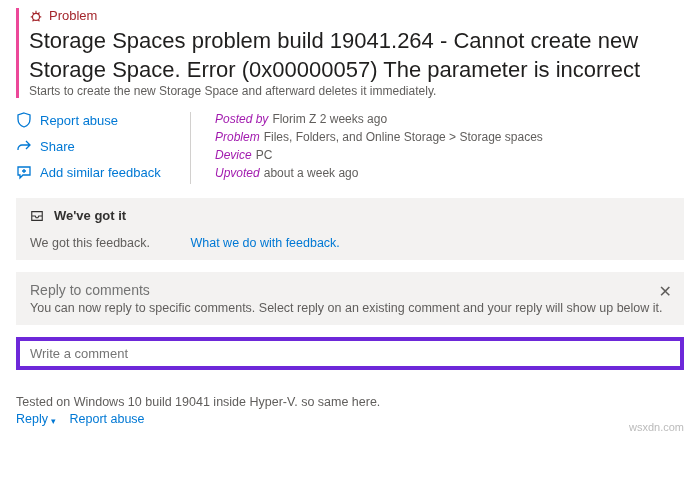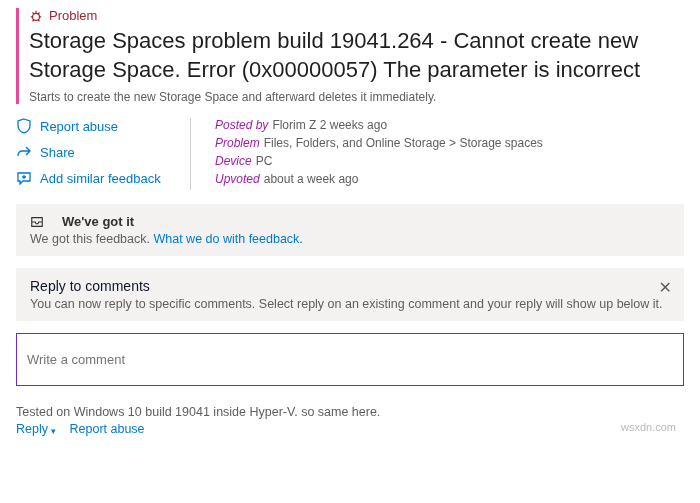--- a/index.html
+++ b/index.html
@@ -7,47 +7,47 @@
       font-family: "Segoe UI", -apple-system, sans-serif;
       font-size: 13px;
       color: #323130;
       background: #fff;
       width: 700px;
       padding: 8px 16px;
     }
     .header { border-left: 3px solid #ec4899; padding-left: 10px; margin-bottom: 14px; }
     .problem-tag { display: flex; align-items: center; gap: 6px; color: #a4262c; font-size: 13px; margin-bottom: 4px; }
     .bug-icon { width: 14px; height: 14px; }
-    h1 { font-size: 22px; font-weight: 400; line-height: 1.3; color: #201f1e; margin-bottom: 6px; }
+    h1 { font-size: 22px; font-weight: 400; line-height: 1.3; color: #201f1e; }
     .subtitle { font-size: 12px; color: #605e5c; }
     .meta-row { display: flex; gap: 24px; margin-bottom: 14px; }
     .actions { display: flex; flex-direction: column; gap: 10px; min-width: 150px; }
     .action-link { display: flex; align-items: center; gap: 8px; color: #0078d4; font-size: 13px; cursor: pointer; }
     .action-link svg { width: 16px; height: 16px; flex-shrink: 0; }
     .divider-v { width: 1px; background: #d2d0ce; }
     .meta-details { font-size: 12px; color: #605e5c; }
     .meta-line { margin-bottom: 4px; }
     .meta-label { color: #a21caf; margin-right: 4px; font-style: italic; }
     .comments-count { font-weight: 600; color: #323130; margin-top: 6px; }
     .info-box { background: #f3f2f1; padding: 10px 14px; margin-bottom: 12px; position: relative; }
-    .info-title { display: flex; align-items: center; gap: 18px; font-weight: 600; font-size: 13px; color: #323130; margin-bottom: 3px; }
+    .info-title { display: flex; align-items: center; gap: 10px; font-weight: 600; font-size: 13px; color: #323130; margin-bottom: 13px; }
     .info-title svg { width: 14px; height: 14px; }
     .info-text { font-size: 12.5px; color: #605e5c; }
-    .info-text .link { color: #0078d4; cursor: pointer; }
+    .info-text .link { color: #0078d4; cursor: pointer; margin-left: 37px; }
     .close-x { position: absolute; top: 10px; right: 12px; cursor: pointer; font-size: 16px; color: #605e5c; }
-    .reply-title { font-weight: 400; font-size: 14px; color: #0f172a; margin-bottom: 3px; }
-    .comment-input { width: 100%; border: 1px solid #6d28d9; padding: 18px 10px; font-size: 13px; color: #000000; font-family: inherit; margin-bottom: 10px; }
+    .reply-title { font-weight: 400; font-size: 14px; color: #737373; margin-bottom: 3px; }
+    .comment-input { width: 100%; border: 4px solid #6d28d9; padding: 5px 10px; font-size: 13px; color: #000000; font-family: inherit; margin-bottom: 10px; }
     .comment-block { font-size: 12.5px; color: #323130; }
     .comment-author { font-weight: 400; color: #323130; }
     .comment-time { color: #a19f9d; font-size: 11.5px; margin-left: 4px; }
-    .comment-body { margin: 9px 0 3px; color: #605e5c; }
+    .comment-body { margin: 15px 0 3px; color: #605e5c; }
     .comment-actions { display: flex; gap: 14px; }
     .comment-actions .clink { color: #0078d4; font-size: 12.5px; cursor: pointer; display: flex; align-items: flex-end; gap: 3px; }
     .chev { font-size: 9px; }
-    .watermark { position: fixed; bottom: 70px; right: 24px; font-size: 11px; color: #bbb; }
+    .watermark { position: fixed; bottom: 70px; right: 16px; font-size: 11px; color: #bbb; }
   </style>
 </head>
 <body>
 
 
 
 <div class="header">
   <div class="problem-tag">
     <svg class="bug-icon" viewBox="0 0 16 16" fill="none" stroke="#a4262c" stroke-width="1.3">
       <circle cx="8" cy="9" r="4"></circle>

